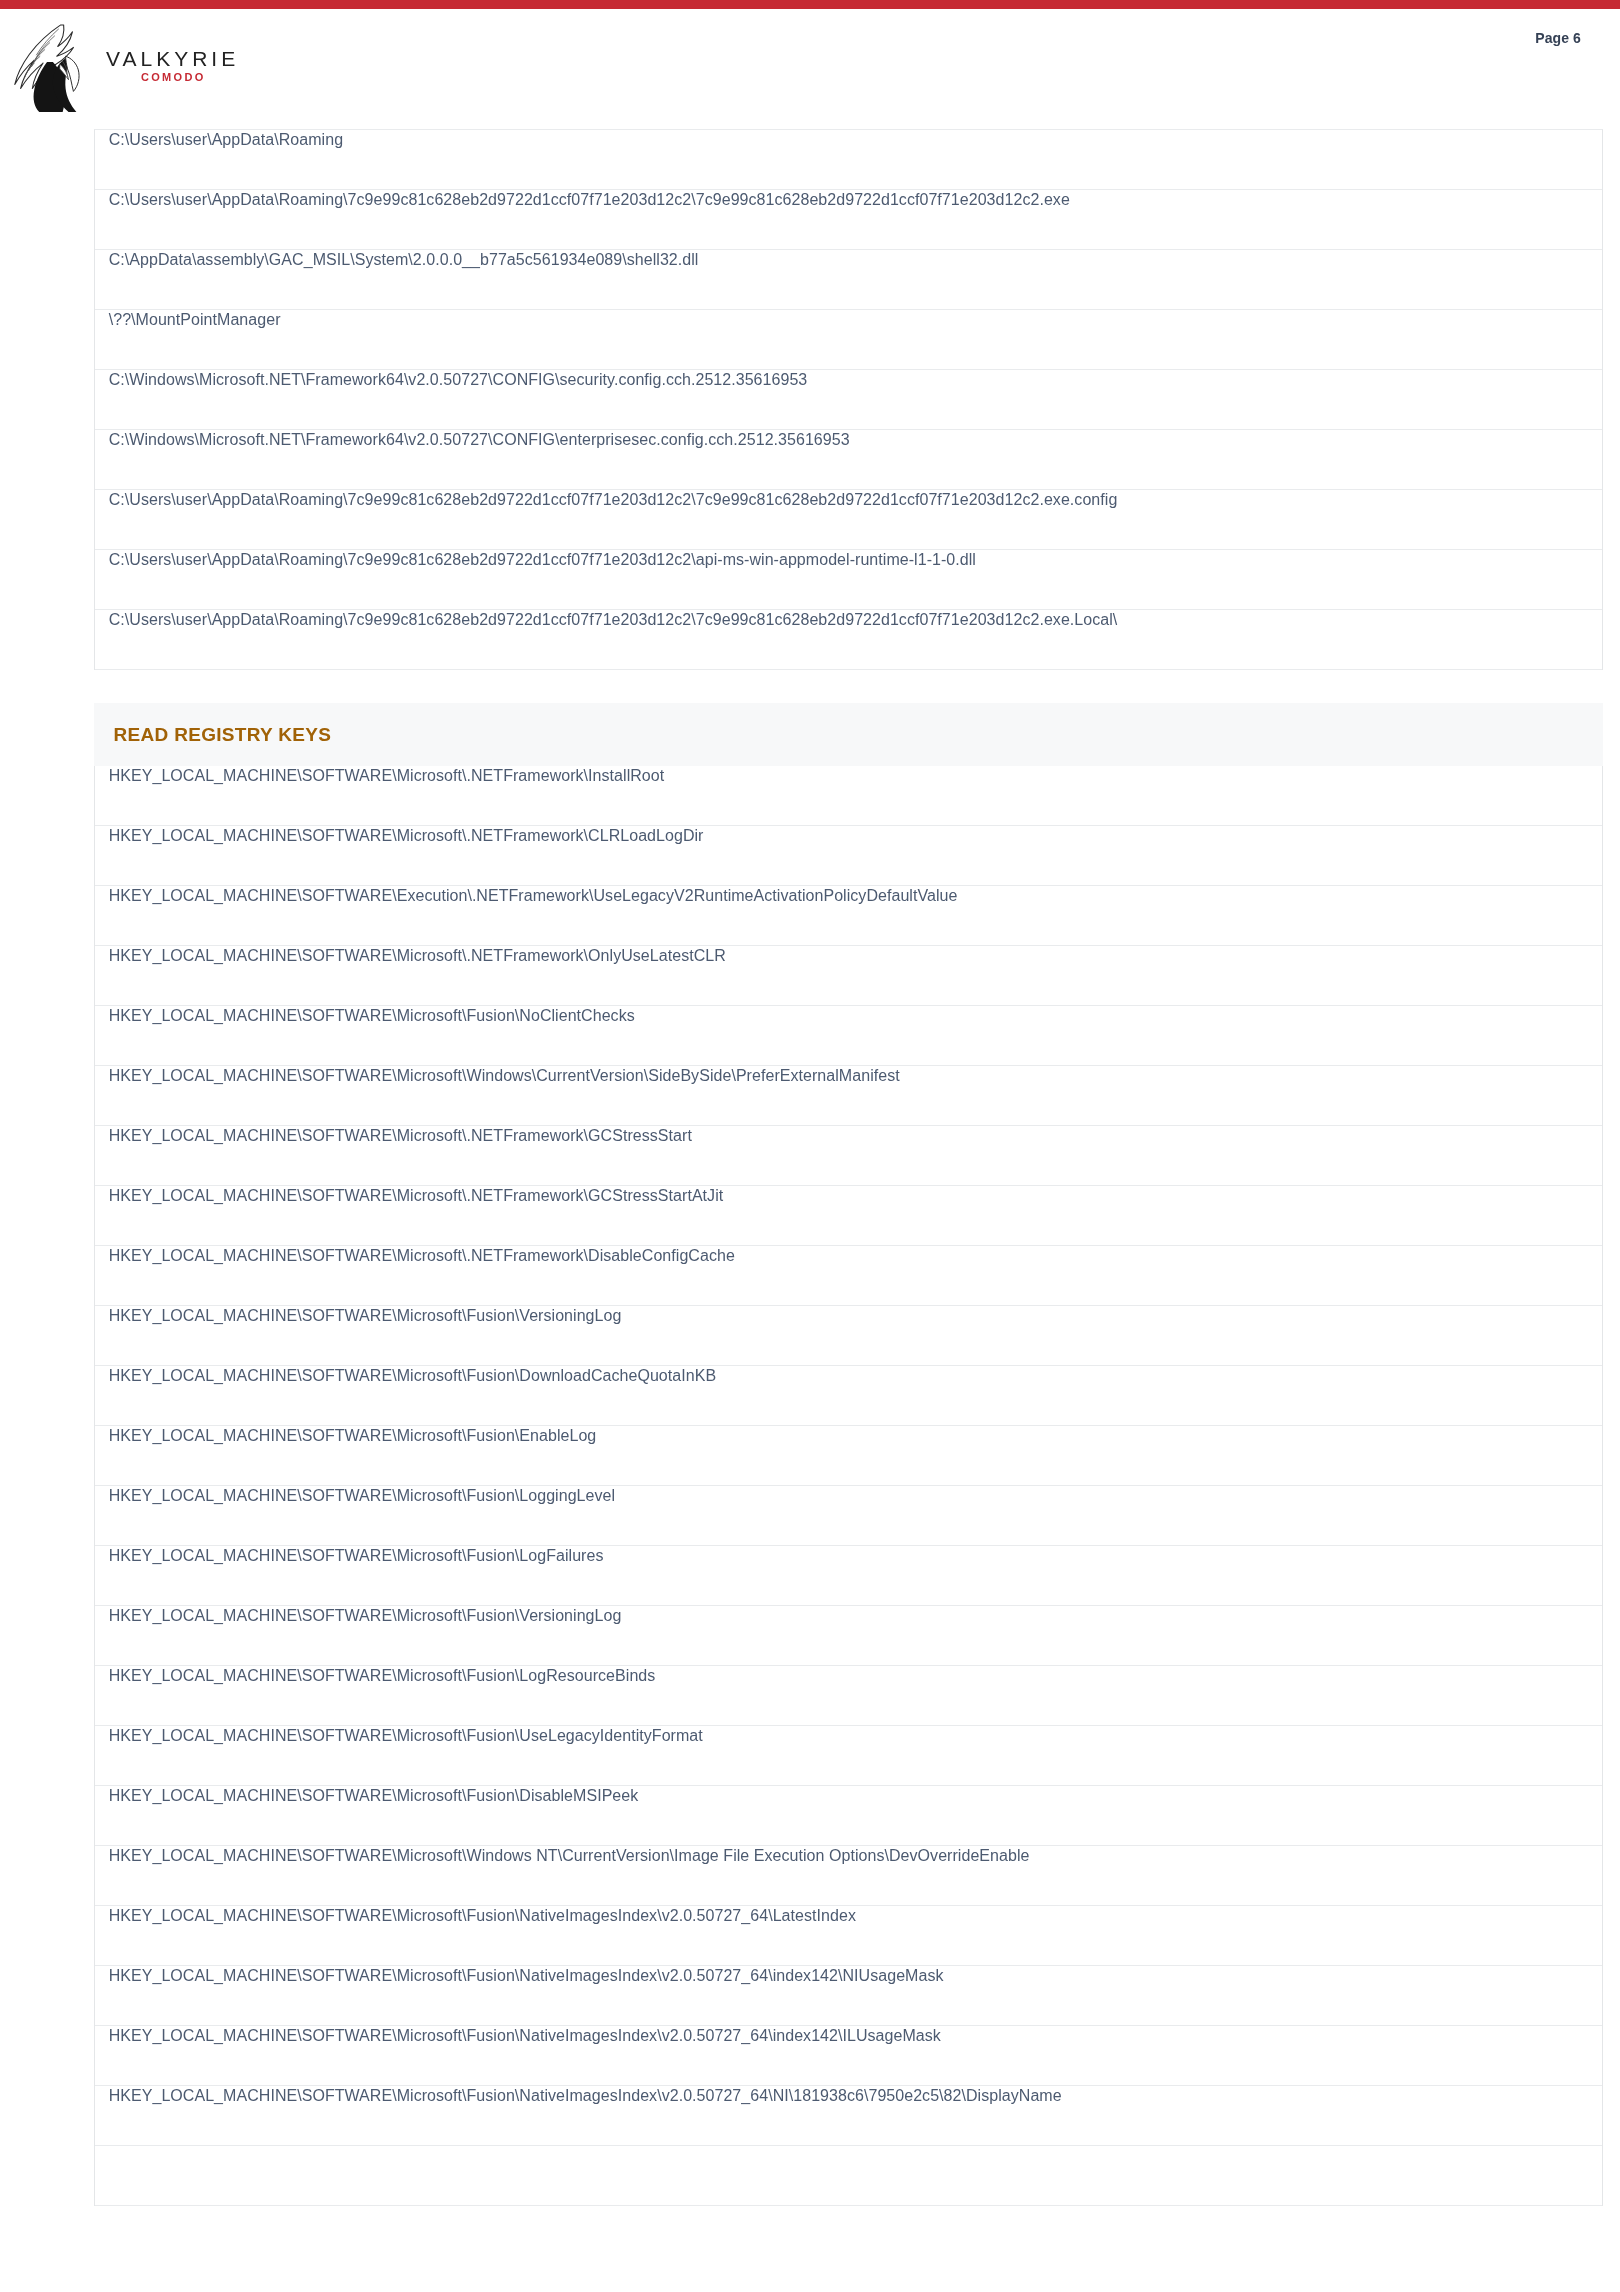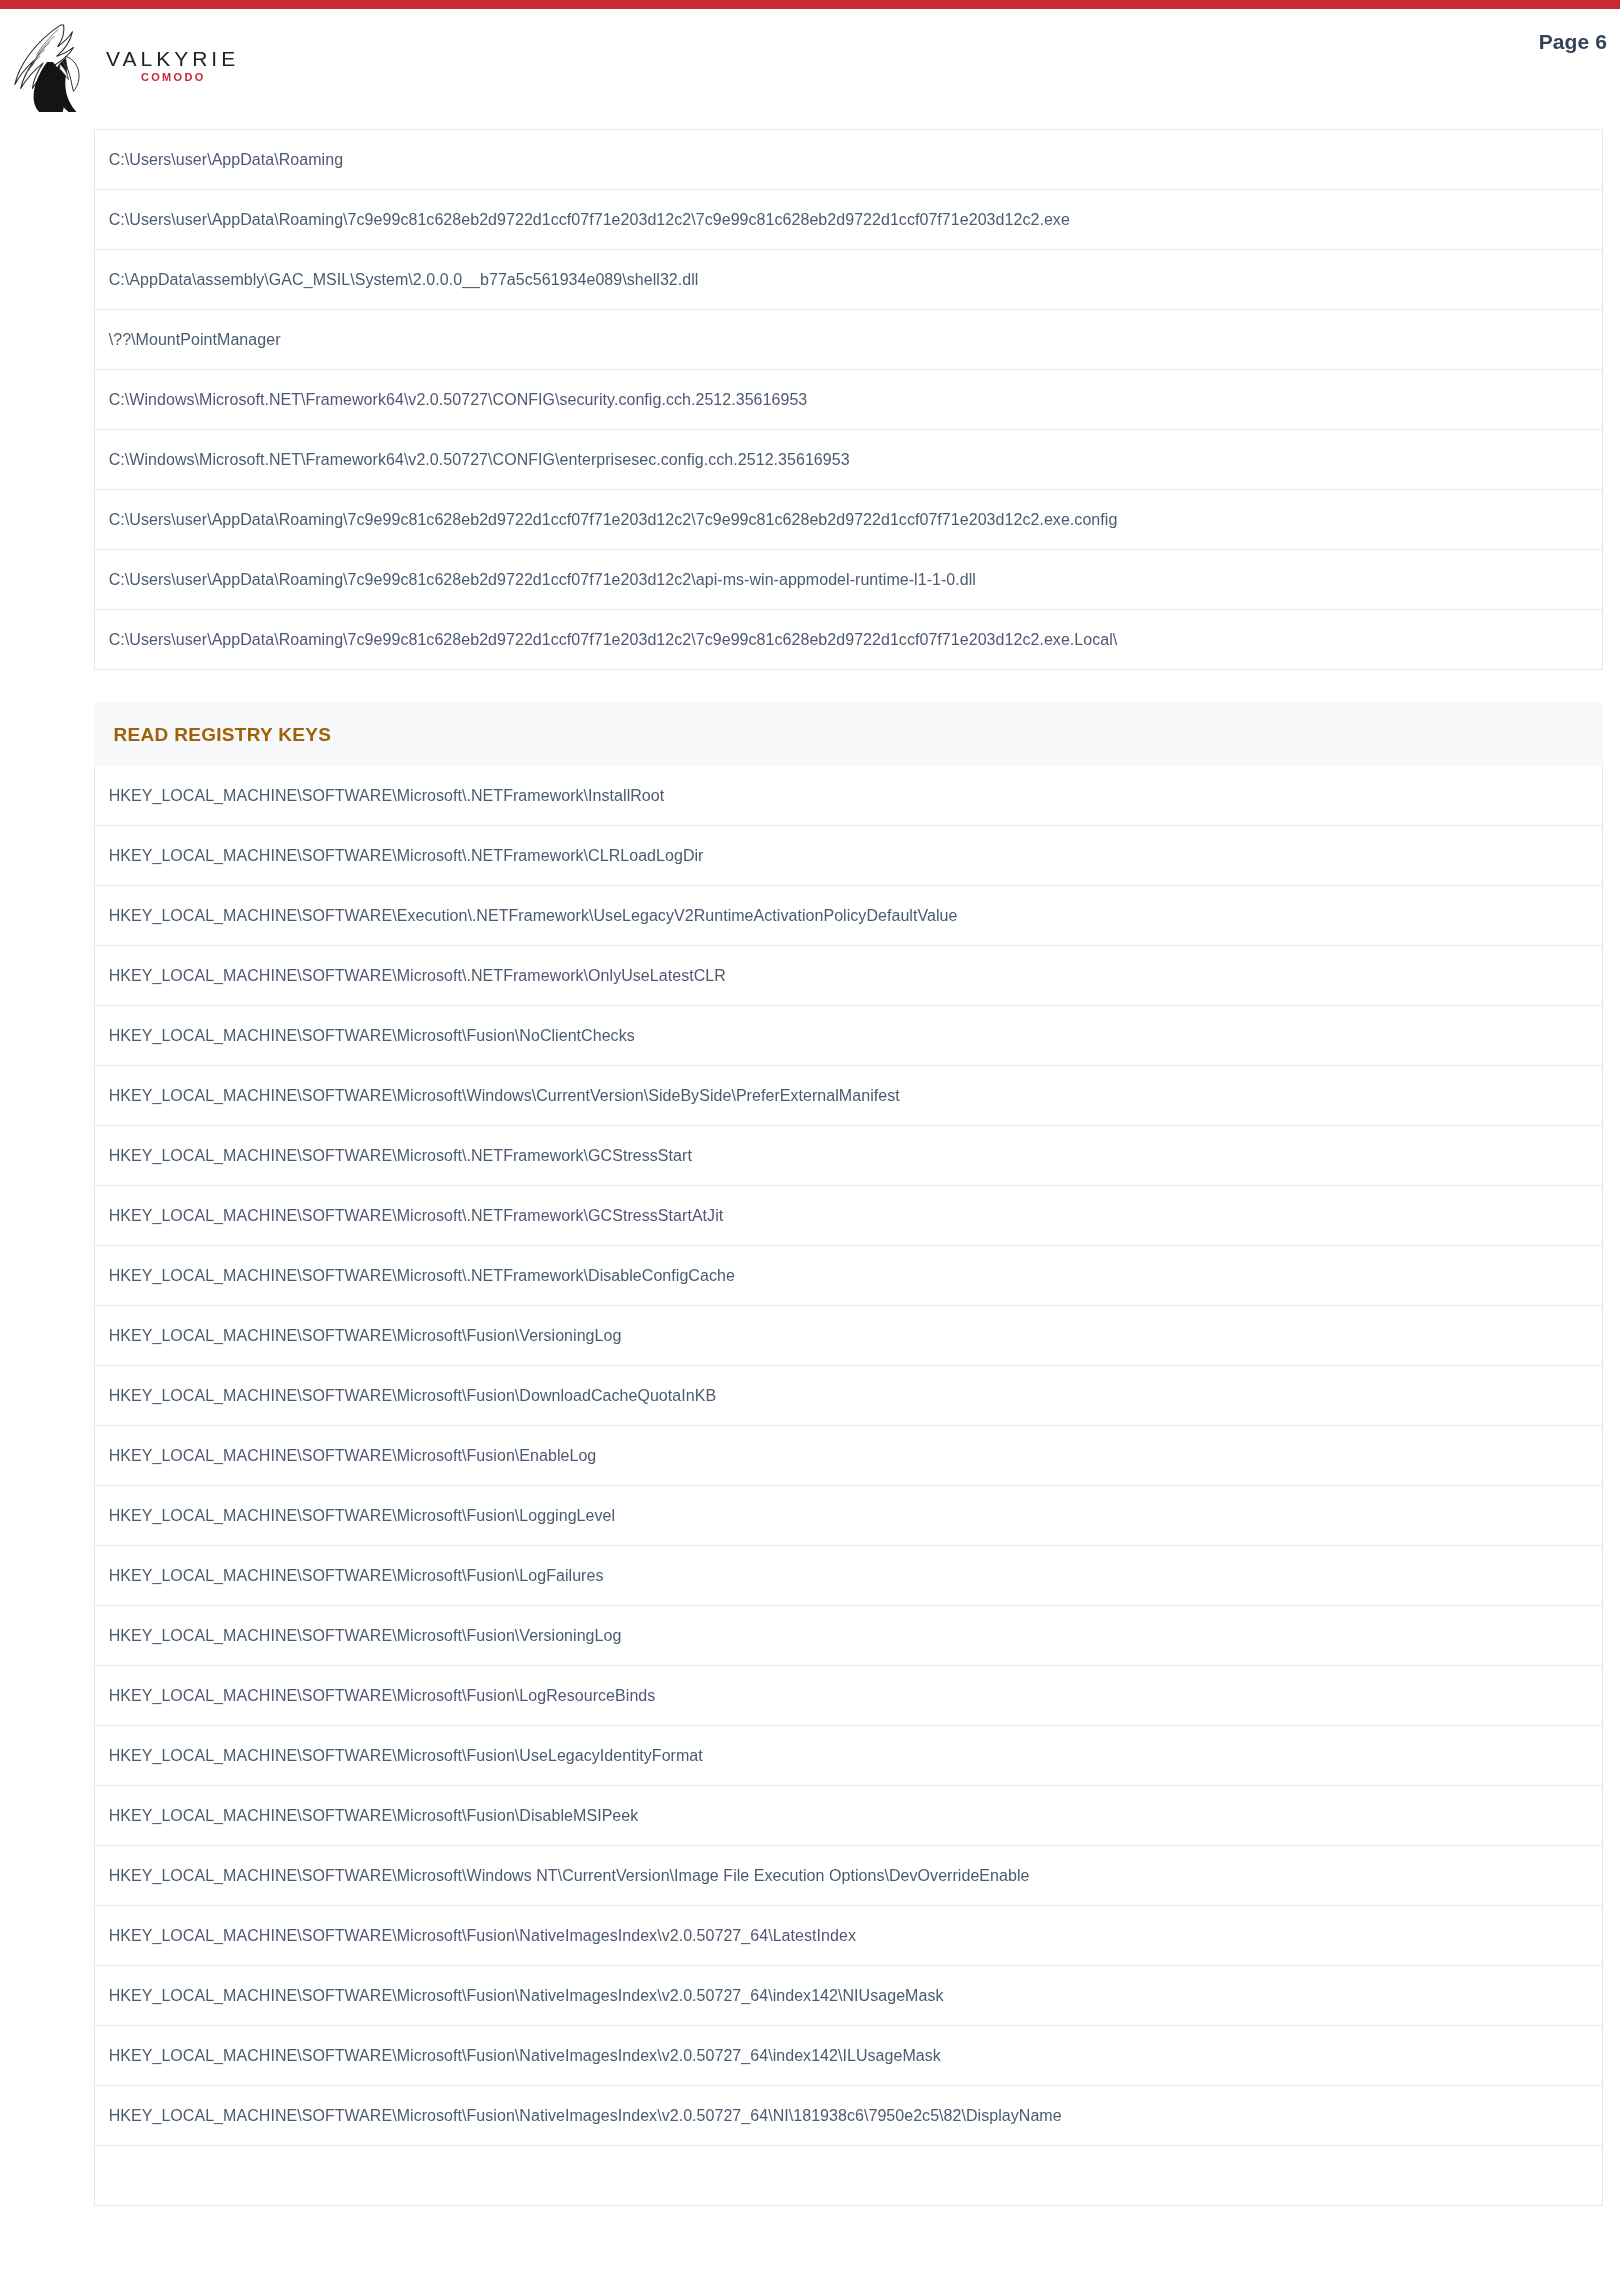--- a/index.html
+++ b/index.html
@@ -74,42 +74,42 @@
     font-family: "Liberation Sans", sans-serif;
     font-size: 11px;
     font-weight: 700;
     letter-spacing: 2.3px;
     color: #c62a34;
     line-height: 1;
   }
 
   .page-number {
     position: absolute;
-    right: 13px;
+    right: 39px;
     top: 21.6px;
-    font-size: 21px;
+    font-size: 14px;
     font-weight: 700;
     color: #354155;
     letter-spacing: 0.1px;
   }
 
   
   .table {
     position: absolute;
     left: 94px;
     width: 1509px;
     border-left: 1px solid #e4e6e8;
     border-right: 1px solid #e4e6e8;
     border-top: 1px solid #e9ebed;
   }
 
   .row {
     height: 60px;
     display: flex;
-    align-items: center;
+    align-items: flex-start;
     padding-left: 13.7px;
     padding-right: 13.7px;
     border-bottom: 1px solid #e9ebed;
     background: #ffffff;
   }
 
   .row-text {
     font-size: 16px;
     color: #4c5a70;
     line-height: 1.25;

